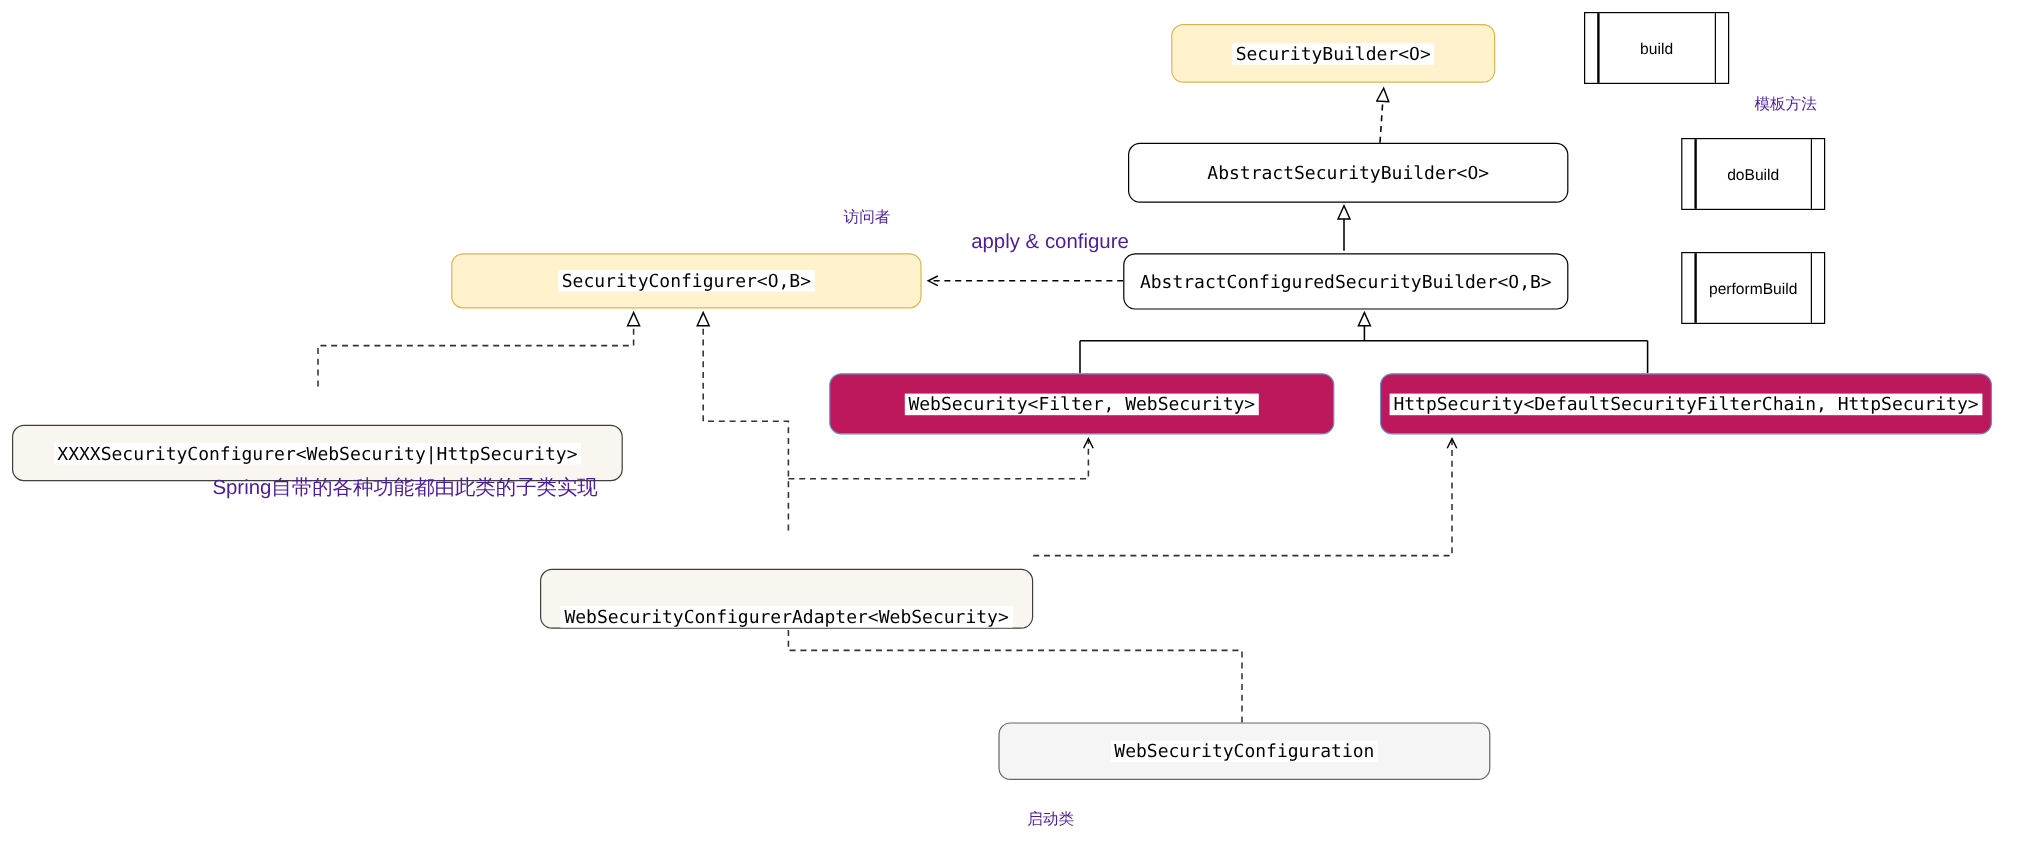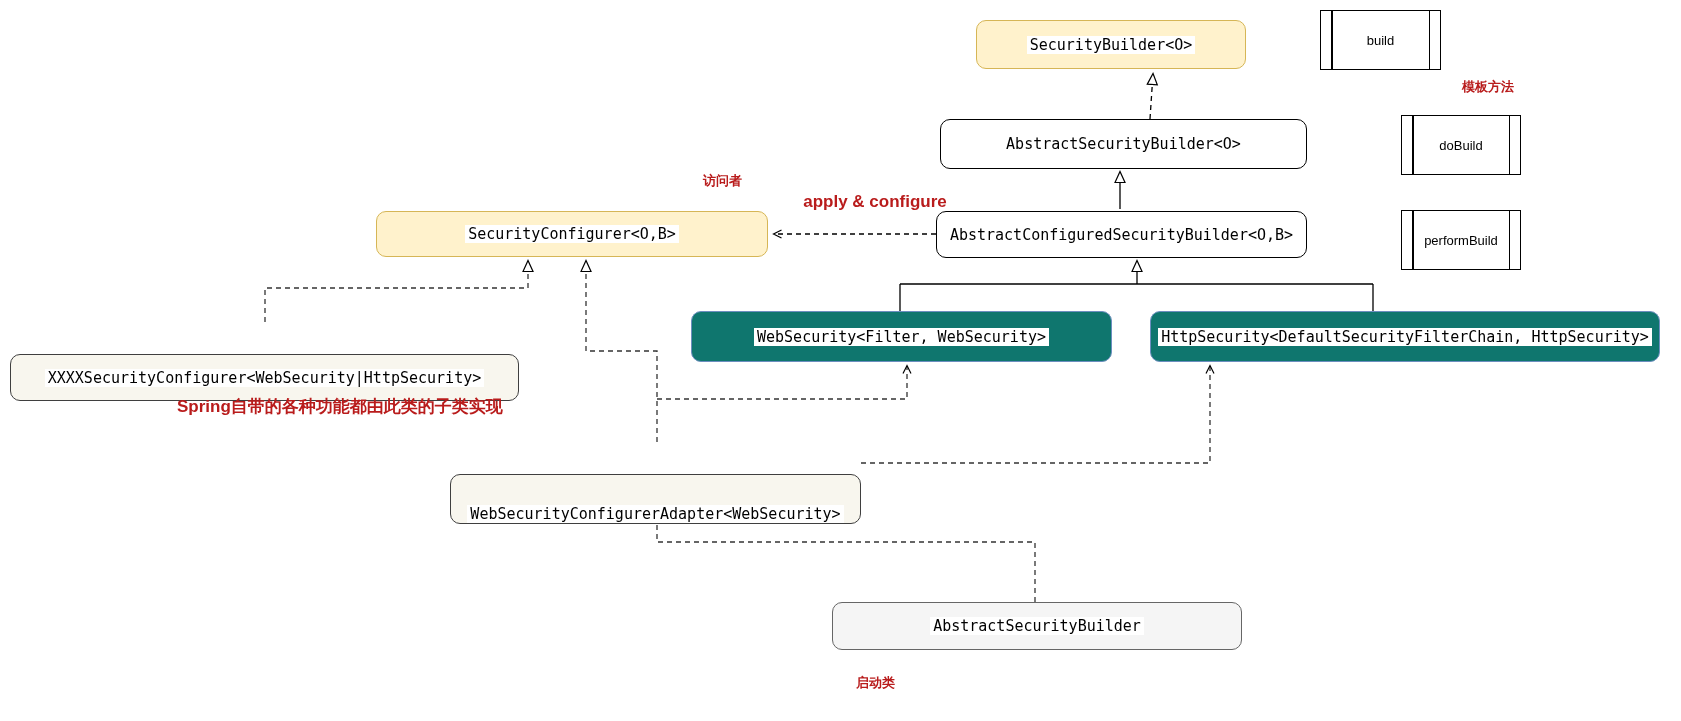--- a/index.html
+++ b/index.html
@@ -18,40 +18,40 @@
     box-sizing:border-box;
     border-radius:10px;
     font-family:"DejaVu Sans Mono", monospace;
     font-size:15px;color:#000;
     white-space:nowrap;
   }
   .node .lbl{background:#ffffff;padding:0 3px;line-height:1.2;}
 
   .node.yellow{background:#fff2cc;border:1.5px solid #d6b656;}
   .node.white {background:#ffffff;border:1.5px solid #000000;}
-  .node.blue  {background:#0f766e;border:1.5px solid #6c8ebf;}
+  .node.blue  {background:#be185d;border:1.5px solid #6c8ebf;}
   .node.beige {background:#f8f6ee;border:1.5px solid #3f3f3f;margin-top:32px;}
   .node.gray  {background:#f5f5f5;border:1.5px solid #666666;}
 
   .method-box{
     position:absolute;
     box-sizing:border-box;
     background:#ffffff;border:1.5px solid #000000;
     display:flex;align-items:center;justify-content:center;
     font-size:13px;color:#000;
   }
   .method-box .bar{
     position:absolute;top:0;bottom:0;width:1.5px;background:#000;
   }
   .method-box .bar.left{left:10px;}
   .method-box .bar.right{right:10px;}
 
   .annot{
     position:absolute;
-    font-size:13px;color:#b91c1c;white-space:nowrap;font-weight:bold;
+    font-size:13px;color:#4c1d95;white-space:nowrap;
   }
   .annot.small{font-size:17px;}
 </style>
 </head>
 <body>
 
 <div id="canvas">
 
   <svg class="edges" viewBox="0 0 1681 721">
     <defs>
@@ -111,21 +111,21 @@
 
   <div class="node blue" style="left:1150px;top:311px;width:510px;height:51px;">
     <span class="lbl">HttpSecurity&lt;DefaultSecurityFilterChain, HttpSecurity&gt;</span>
   </div>
 
   <div class="node beige" style="left:450px;top:442px;width:411px;height:50px;align-items:flex-end;">
     <span class="lbl">WebSecurityConfigurerAdapter&lt;WebSecurity&gt;</span>
   </div>
 
   <div class="node gray" style="left:832px;top:602px;width:410px;height:48px;">
-    <span class="lbl">AbstractSecurityBuilder</span>
+    <span class="lbl">WebSecurityConfiguration</span>
   </div>
 
   <div class="method-box" style="left:1320px;top:10px;width:121px;height:60px;">
     <div class="bar left"></div>
     <div class="bar right"></div>
     <span>build</span>
   </div>
 
   <div class="method-box" style="left:1401px;top:115px;width:120px;height:60px;">
     <div class="bar left"></div>

